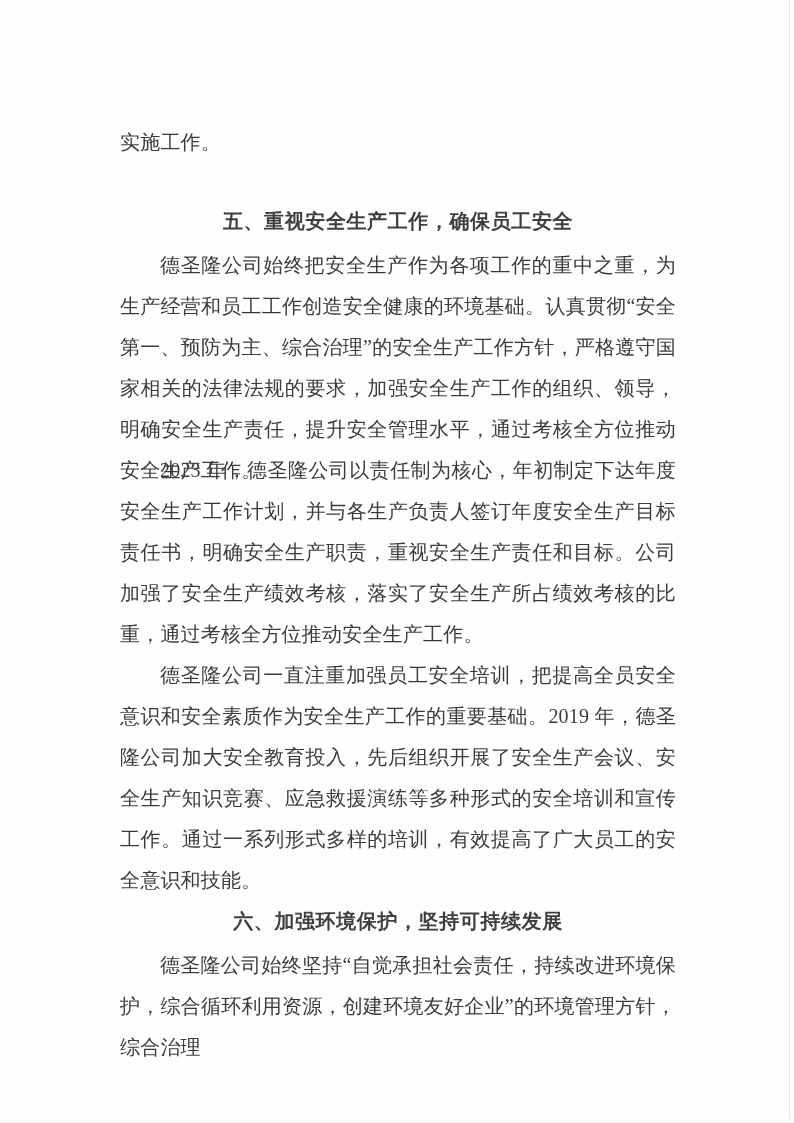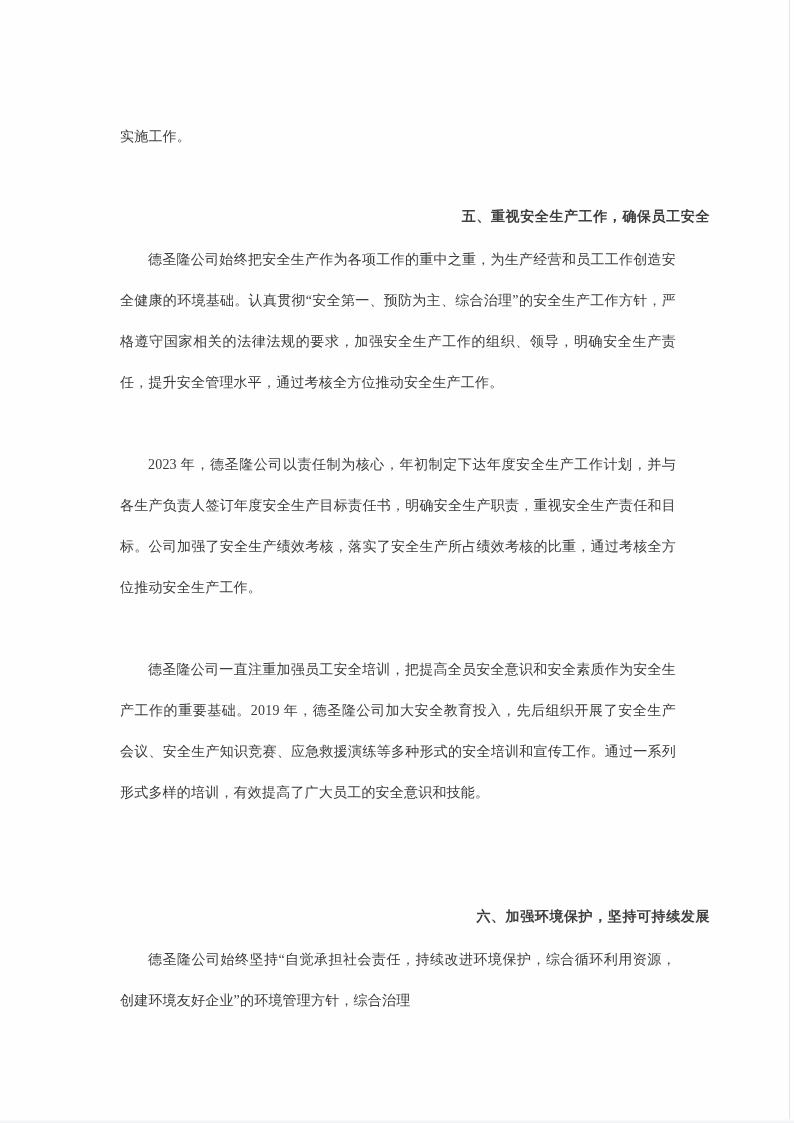--- a/index.html
+++ b/index.html
@@ -32,38 +32,37 @@
     left: 0;
     top: 1119px;
     width: 794px;
     height: 4px;
     background: linear-gradient(#fefefe, #f0f1f2);
   }
   .textblock {
     position: absolute;
     left: 120px;
     width: 556px;
-    font-size: 14px;
+    font-size: 20px;
     line-height: 41px;
     text-align: justify;
     text-justify: inter-character;
     letter-spacing: 0.2px;
     word-break: break-all;
   }
   .fragment {
     top: 102px;
     text-indent: 0;
     text-align: left;
   }
   .heading {
     font-weight: bold;
     color: #3f3f3f;
-    text-align: right;
+    text-align: center;
     letter-spacing: 0.6px;
-    margin-left: 34px;
   }
   .heading-5 { top: 184px; }
   .heading-6 { top: 884px; }
   .body-par { text-indent: 2em; }
   .par-1 { top: 225px; }
   .par-2 { top: 430px; }
   .par-3 { top: 635px; }
   .par-4 { top: 925px; }
 </style>
 </head>

